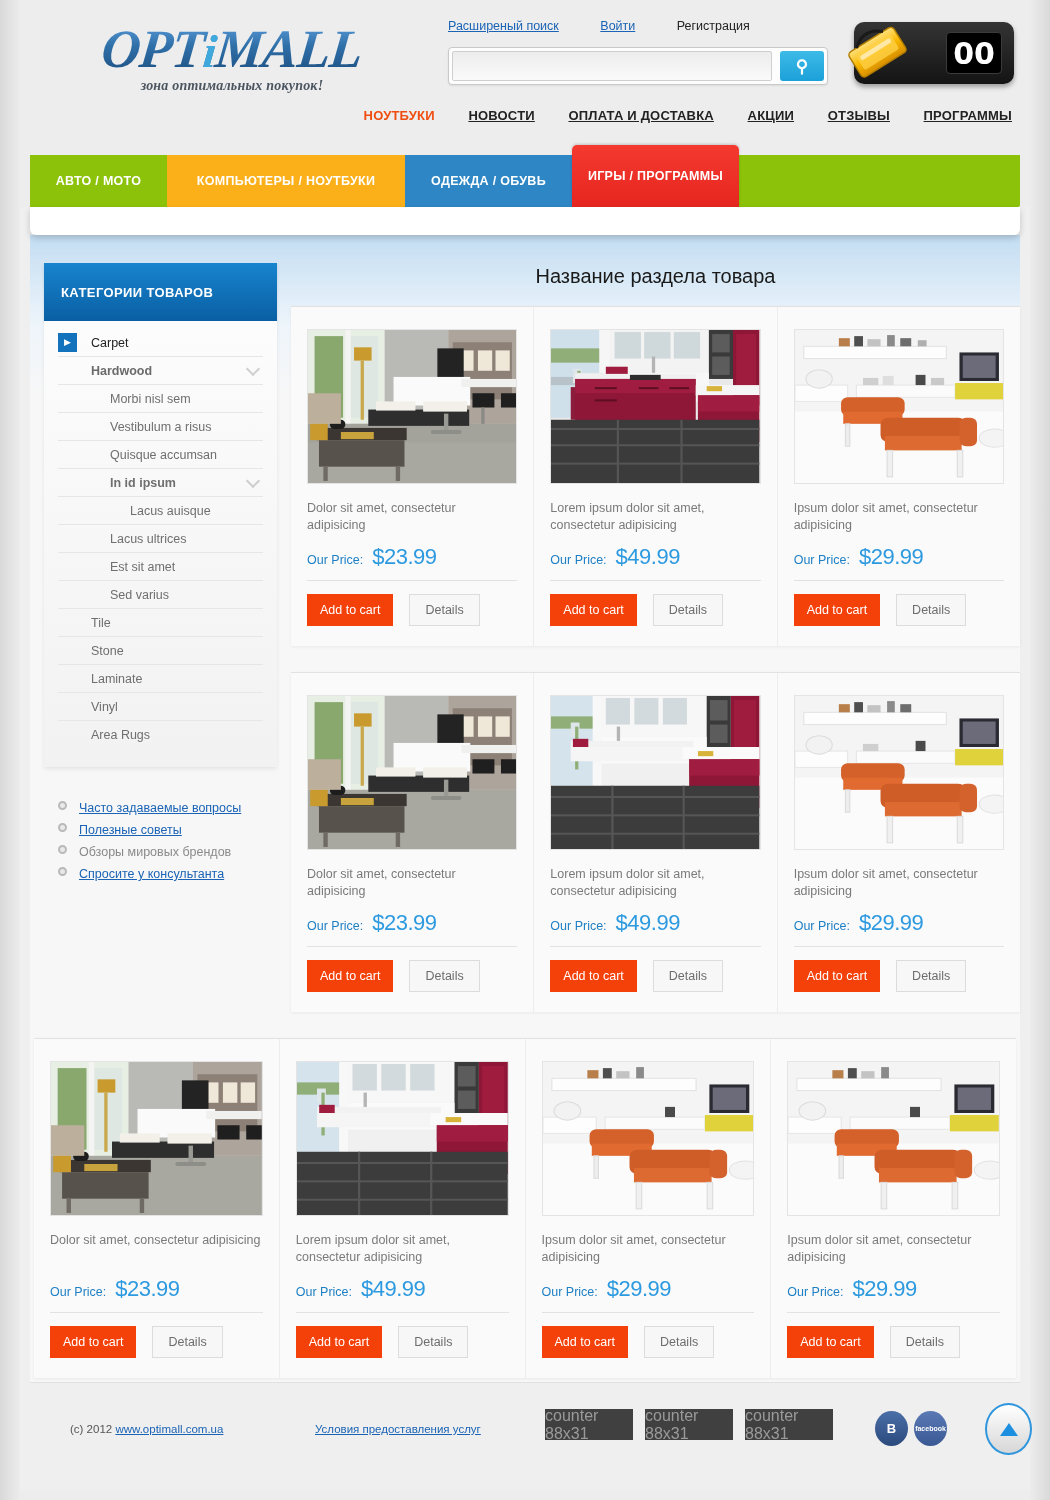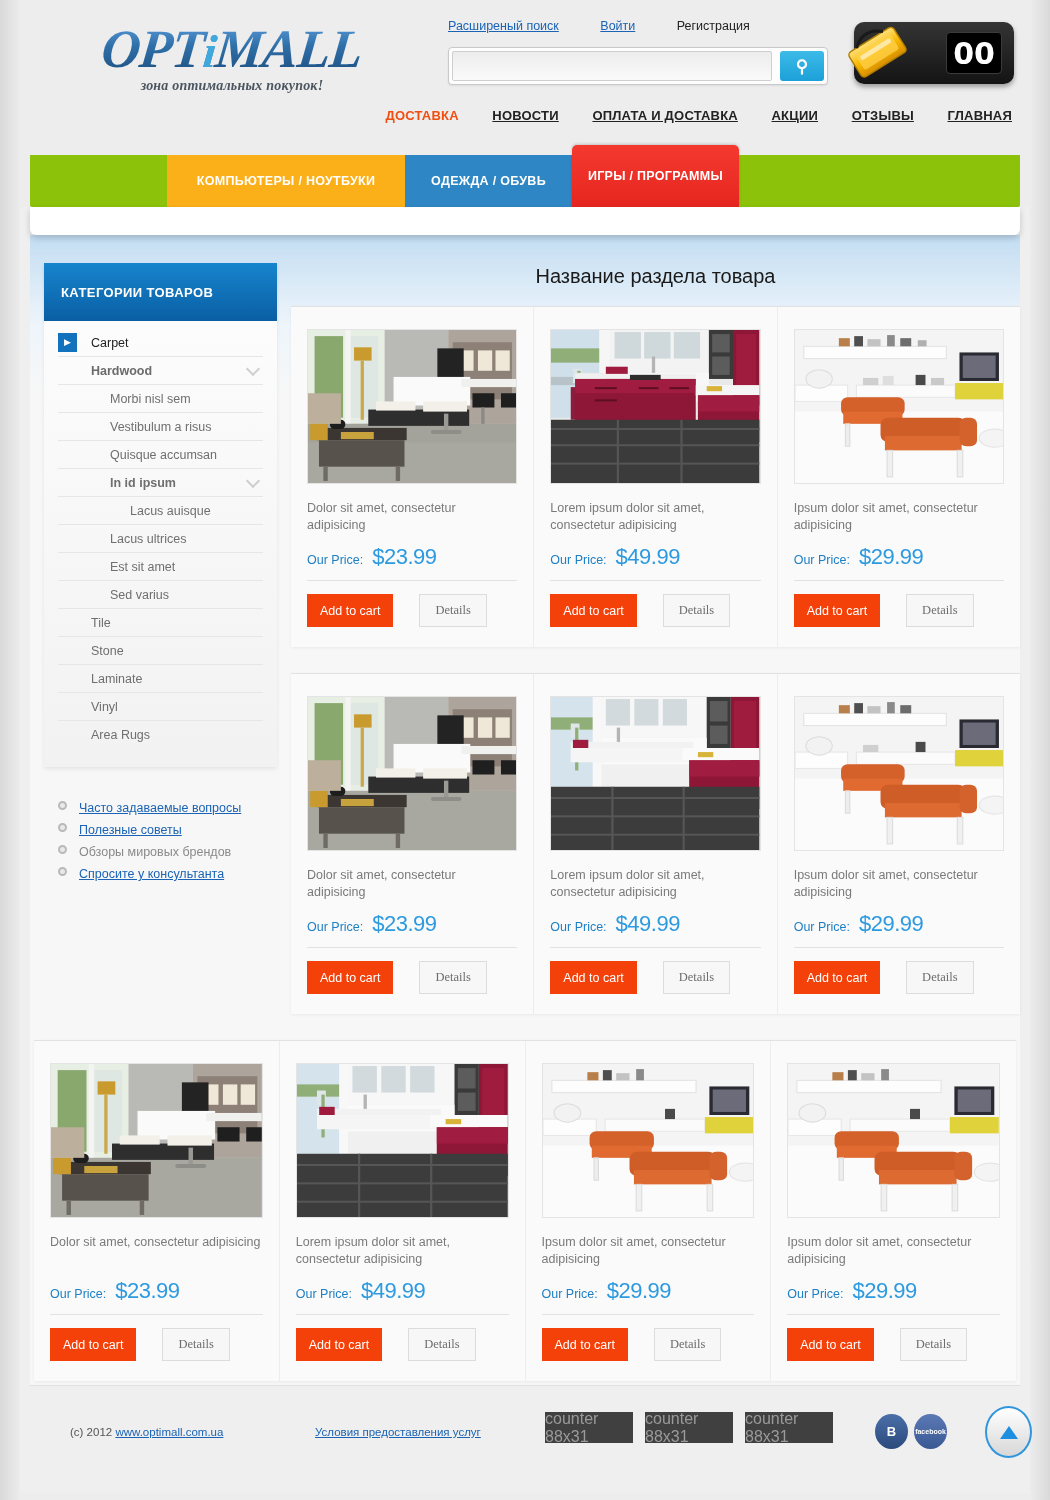--- a/index.html
+++ b/index.html
@@ -158,25 +158,25 @@
 
   .pimg { width:100%; height:155px; border:1px solid #e4e4e4; background:#fff;
      position:relative; overflow:hidden; }
   .pimg svg { display:block; width:100%; height:100%; }
 
   .ptitle { font-size:12.5px; color:#7a7a7a; line-height:17px; margin-top:16px; min-height:34px; }
   .pprice { margin-top:10px; display:flex; align-items:baseline; }
   .pprice .lbl { font-size:12.5px; color:#1d7fc4; margin-right:9px; }
   .pprice .val { font-size:22px; color:#2d9ae0; letter-spacing:-.5px; }
   .pdiv { border-top:1px solid #e2e2e2; margin-top:10px; }
-  .pbtns { margin-top:13px; display:flex; gap:26px; }
+  .pbtns { margin-top:13px; display:flex; gap:16px; }
   .btn-cart { background:#f4410a; color:#fff; border:none; font-size:12.5px;
      padding:8px 13px; cursor:pointer; font-family:"Liberation Sans", sans-serif; }
   .btn-det { background:#f7f7f7; color:#6d6d6d; border:1px solid #dcdcdc; font-size:12.5px;
-     padding:8px 15px; cursor:pointer; font-family:Liberation Serif, serif; }
+     padding:8px 15px; cursor:pointer; font-family:Liberation Sans, sans-serif; }
 
   .bigrow { margin:0 4px; }
 
   
   .footer { position:relative; margin:0 10px; height:108px;
      background:#efefef; border-top:1px solid #e0e0e0; }
   .fl { position:absolute; top:40px; font-size:11.5px; color:#555; }
   .copy { left:40px; }
   .copy a { color:#1a63b5; text-decoration:underline; }
   .terms { left:285px; }
@@ -238,31 +238,32 @@
           <g transform="rotate(-32 40 36)">
             <rect x="13" y="20" width="54" height="30" rx="4" fill="url(#bk)" stroke="#b07d00" stroke-width="1.5"></rect>
             <rect x="19" y="26" width="42" height="18" rx="3" fill="#ffd24a" opacity=".75"></rect>
             <rect x="22" y="29" width="36" height="5" rx="2" fill="#fff" opacity=".55"></rect>
             <path d="M24 20 q16 -14 32 0" fill="none" stroke="#1a1a1a" stroke-width="3"></path>
           </g>
         </svg>
       </div>
 
       <div class="mainnav">
-        <a href="#" class="active">ДОСТАВКА</a>
+        <a href="#" class="active">НОУТБУКИ</a>
         <a href="#">НОВОСТИ</a>
         <a href="#">ОПЛАТА И ДОСТАВКА</a>
         <a href="#">АКЦИИ</a>
         <a href="#">ОТЗЫВЫ</a>
-        <a href="#">ГЛАВНАЯ</a>
+        <a href="#">ПРОГРАММЫ</a>
       </div>
     </div>
 
     <div class="cattabs">
       <div class="cattabs-inner">
+        <div class="cattab t1">АВТО / МОТО</div>
         <div class="cattab t2">КОМПЬЮТЕРЫ / НОУТБУКИ</div>
         <div class="cattab t3">ОДЕЖДА / ОБУВЬ</div>
         <div class="cattab t4">ИГРЫ / ПРОГРАММЫ</div>
       </div>
     </div>
     <div class="shelf"></div>
 
     <div class="content">
 
       <div class="sidebar">

